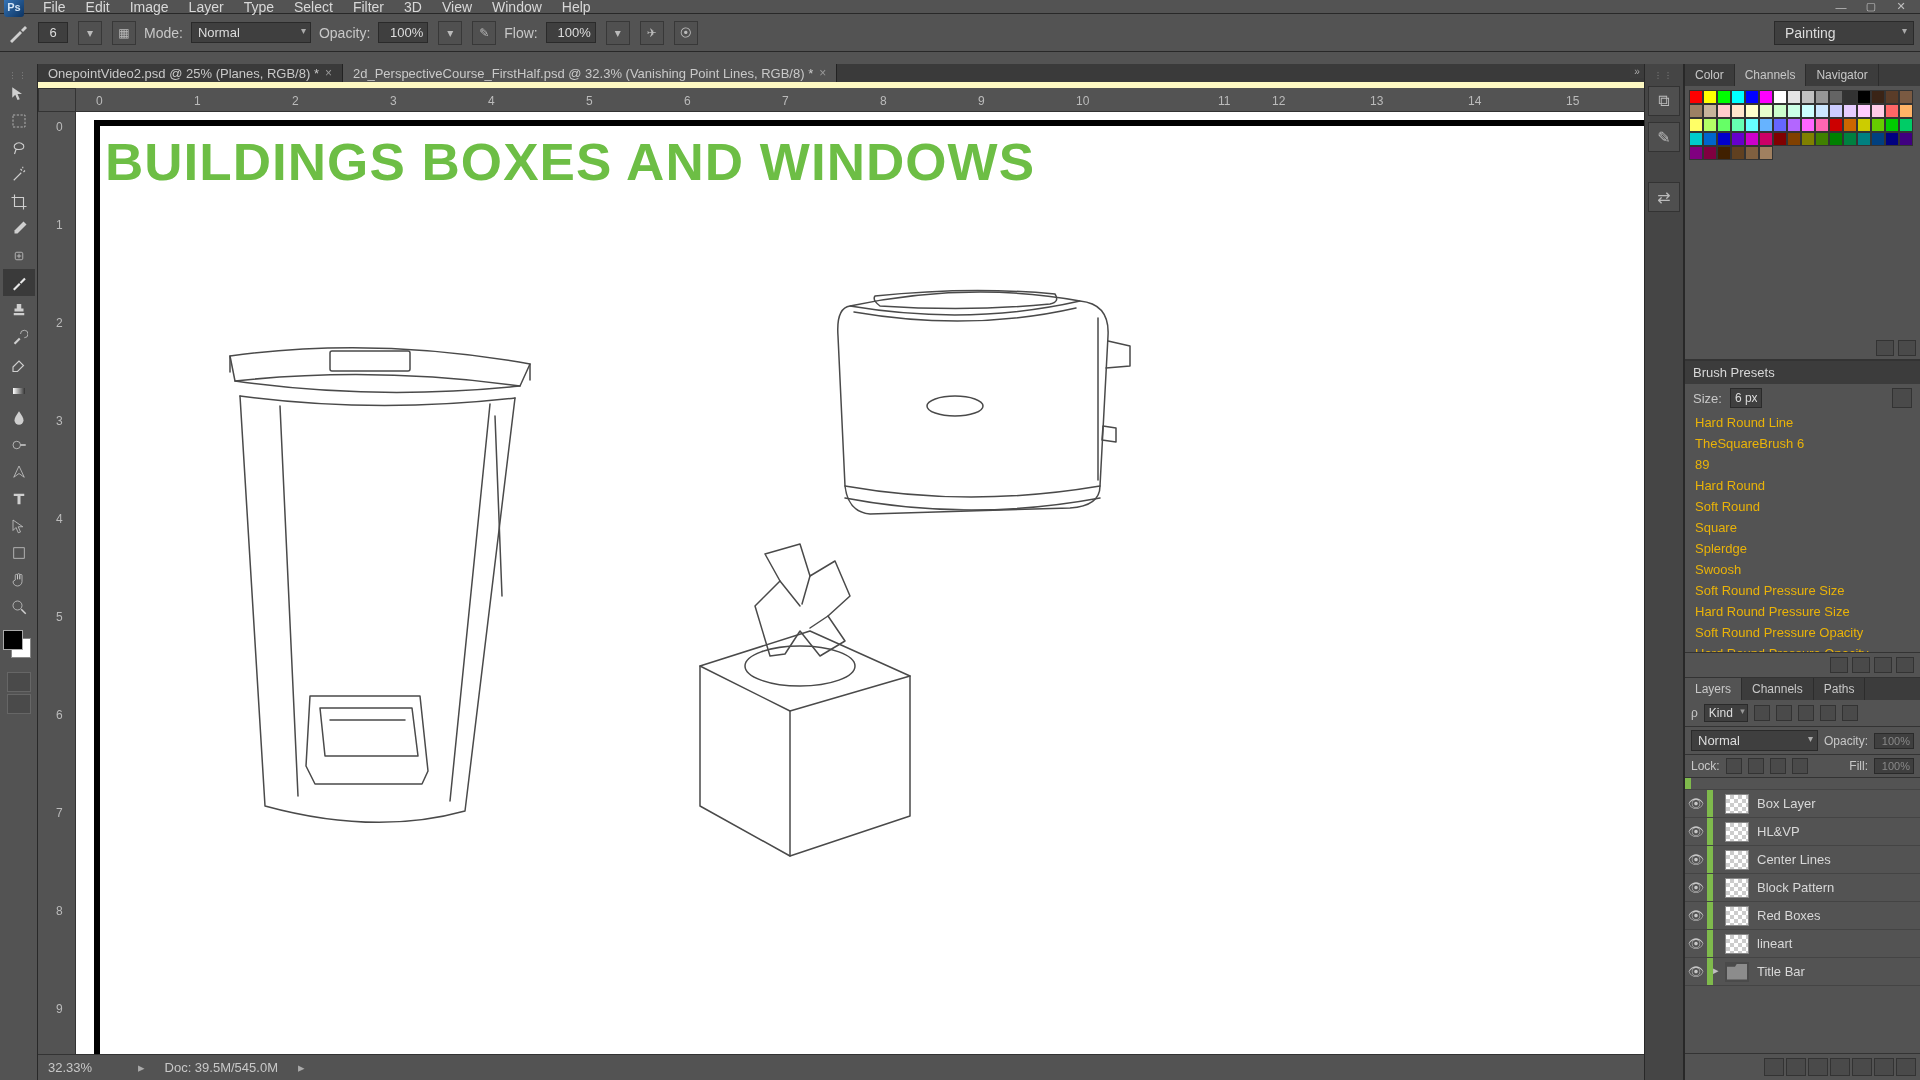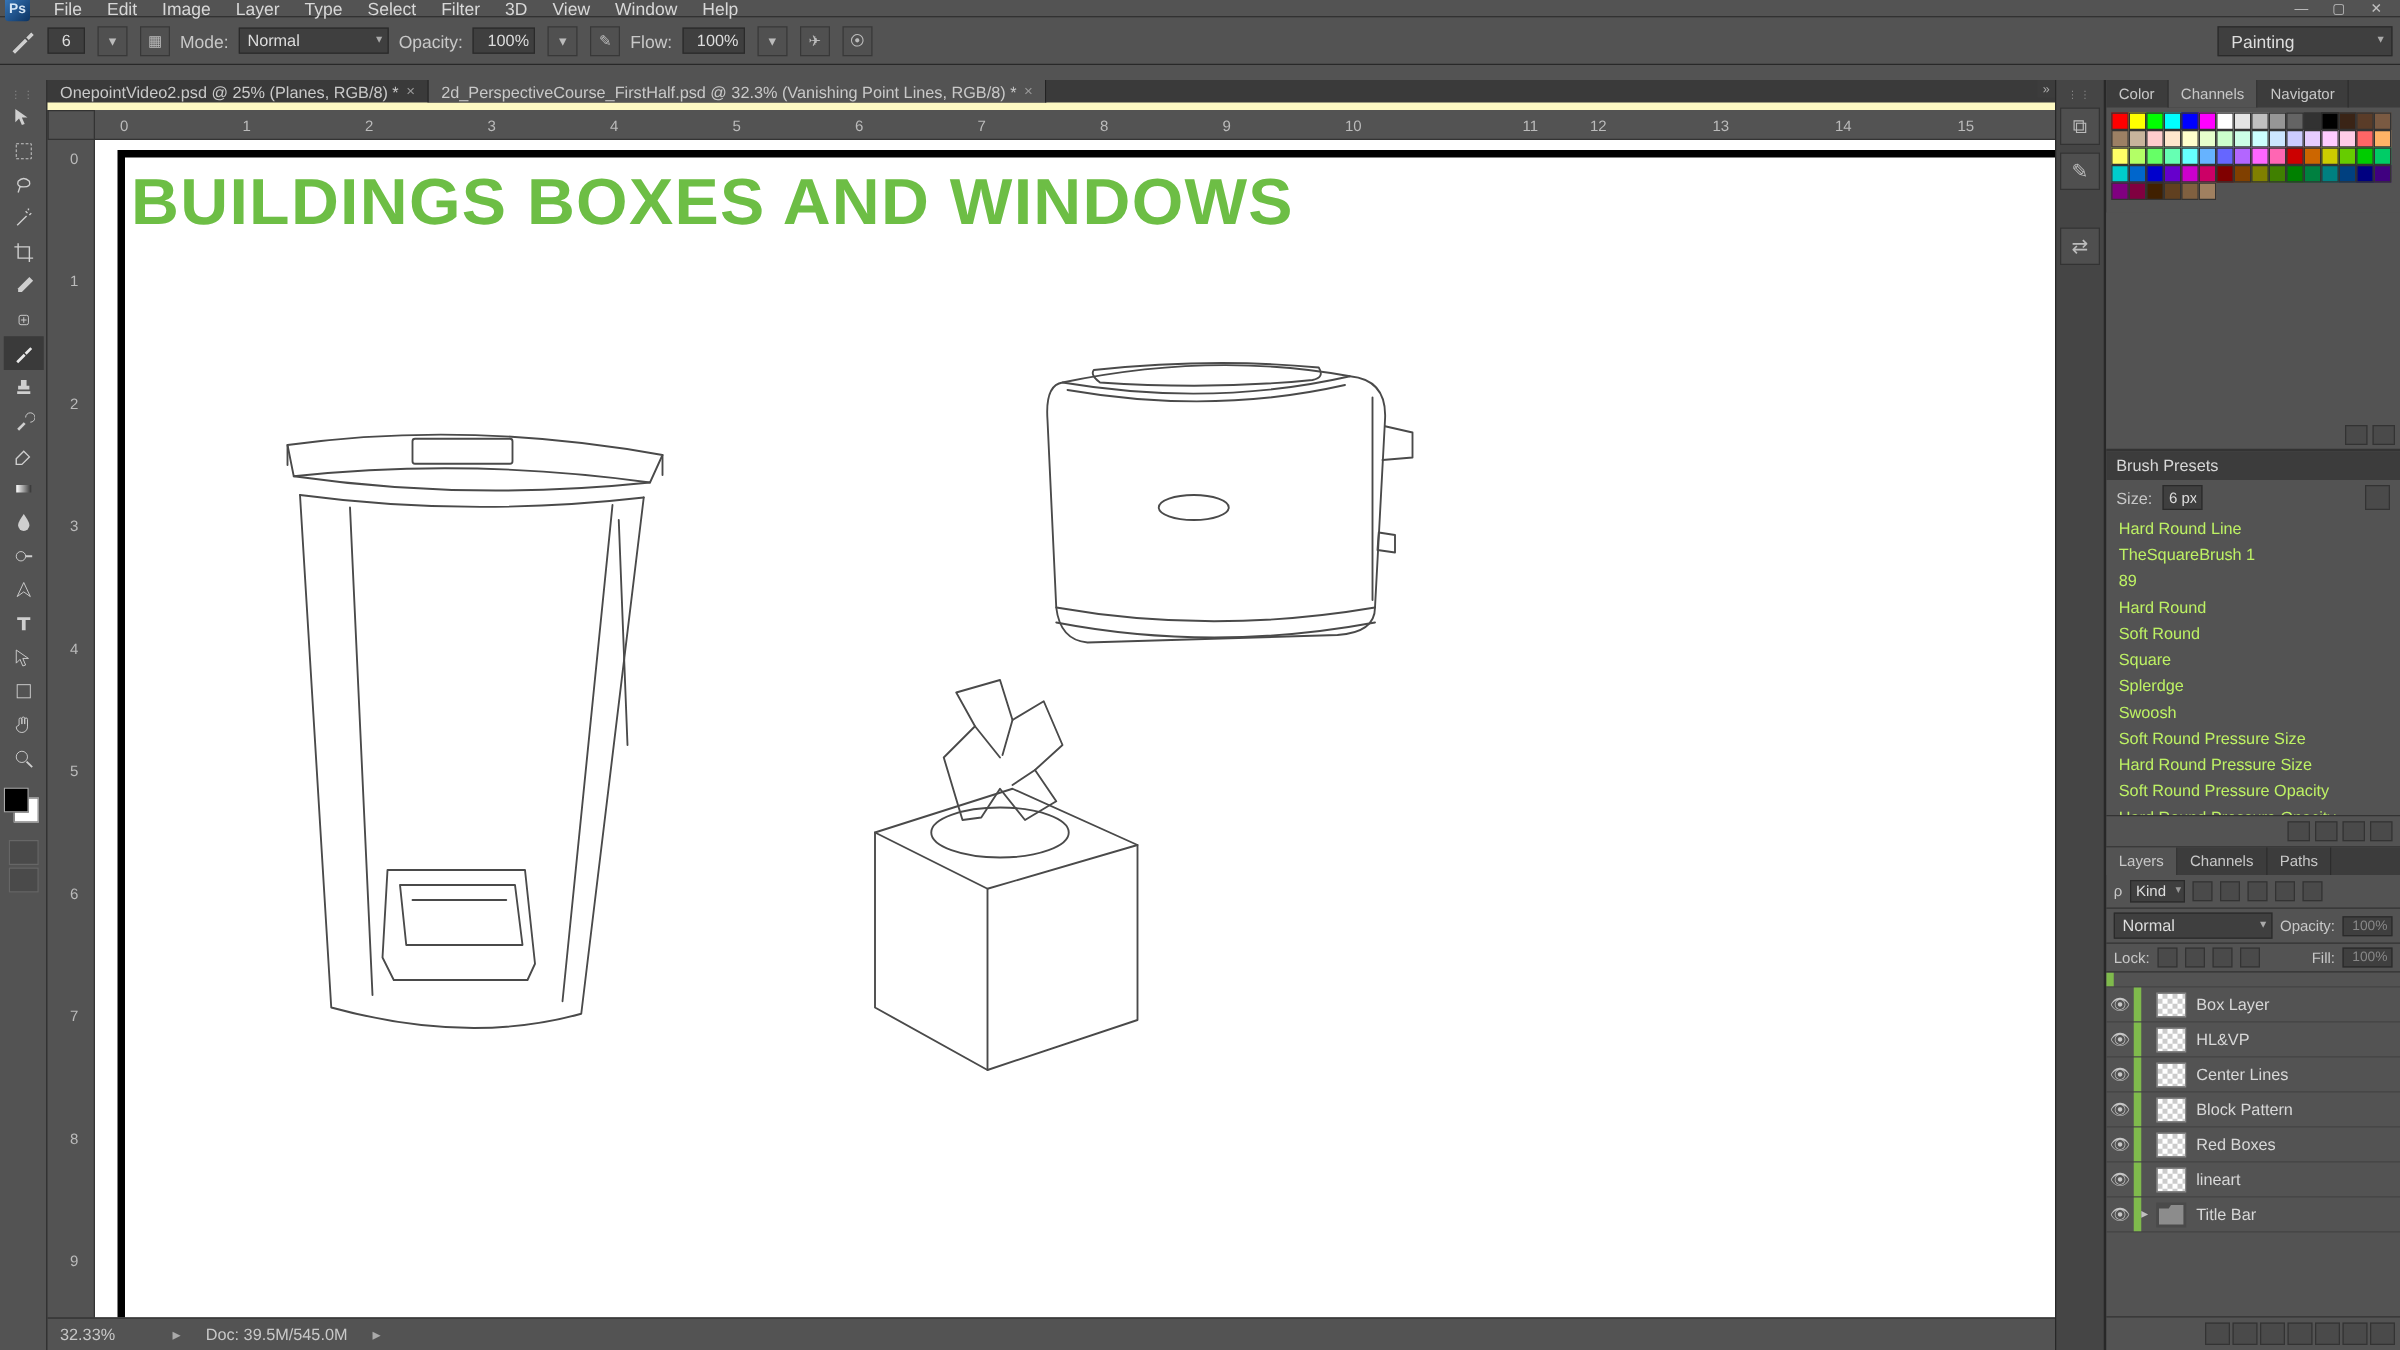--- a/index.html
+++ b/index.html
@@ -75,21 +75,21 @@
 .panel-spacer { flex: 0 0 190px; background: #535353; border-bottom: 1px solid #333; position: relative; }
 .panel-footer-icons { position:absolute; bottom:3px; right:4px; display:flex; gap:4px; }
 .pf-icon { width:18px; height:16px; background:#4a4a4a; border:1px solid #333; }
 
 .brush-panel { border-top: 1px solid #333; }
 .brush-head { padding: 4px 8px; font-size: 13px; color: #d8d8d8; background: #3c3c3c; }
 .brush-size-row { display: flex; align-items: center; padding: 4px 8px; gap: 8px; font-size: 13px; color: #c8c8c8; }
 .brush-size-input { width: 32px; background: #3f3f3f; border: 1px solid #2a2a2a; color: #ddd; font-size: 12px; padding: 2px 4px; text-align: right; }
 .brush-new { width: 20px; height: 20px; border: 1px solid #333; background: #4a4a4a; margin-left: auto; }
 .brush-list { max-height: 240px; overflow: hidden; font-size: 13px; }
-.brush-item { padding: 3px 10px; color: #bef264; }
+.brush-item { padding: 3px 10px; color: #eab308; }
 .panel-btn-row { display:flex; justify-content:flex-end; gap:4px; padding:4px 6px; border-top:1px solid #333; }
 
 .layers-panel { flex: 1; display: flex; flex-direction: column; border-top: 1px solid #333; }
 .layer-opts { display: flex; align-items: center; gap: 6px; padding: 4px 6px; font-size: 12px; color: #c8c8c8; border-bottom: 1px solid #333; }
 .layer-kind { background: #3f3f3f; border: 1px solid #2a2a2a; color: #ddd; font-size: 12px; padding: 1px 14px 1px 4px; position: relative; }
 .layer-kind::after { content:"▾"; position:absolute; right:2px; font-size:9px; color:#999; }
 .layer-filter-ico { width: 16px; height: 16px; background: #4a4a4a; border: 1px solid #333; }
 .layer-blend-row { display: flex; align-items: center; padding: 3px 6px; gap: 6px; font-size: 12px; color: #c8c8c8; border-bottom: 1px solid #333; }
 .layer-blend-row .dropdown { flex: 1; }
 .lock-row { display: flex; align-items: center; padding: 3px 6px; gap: 6px; font-size: 12px; color: #c8c8c8; border-bottom: 1px solid #333; }
@@ -474,21 +474,21 @@
 
     <div class="brush-panel">
       <div class="brush-head">Brush Presets</div>
       <div class="brush-size-row">
         <span>Size:</span>
         <input class="brush-size-input" value="6 px" style="">
         <div class="brush-new"></div>
       </div>
       <div class="brush-list" id="brush-list">
           <div class="brush-item">Hard Round Line</div>
-          <div class="brush-item">TheSquareBrush 1</div>
+          <div class="brush-item">TheSquareBrush 6</div>
           <div class="brush-item">89</div>
           <div class="brush-item">Hard Round</div>
           <div class="brush-item">Soft Round</div>
           <div class="brush-item">Square</div>
           <div class="brush-item">Splerdge</div>
           <div class="brush-item">Swoosh</div>
           <div class="brush-item">Soft Round Pressure Size</div>
           <div class="brush-item">Hard Round Pressure Size</div>
           <div class="brush-item">Soft Round Pressure Opacity</div>
           <div class="brush-item">Hard Round Pressure Opacity</div>

